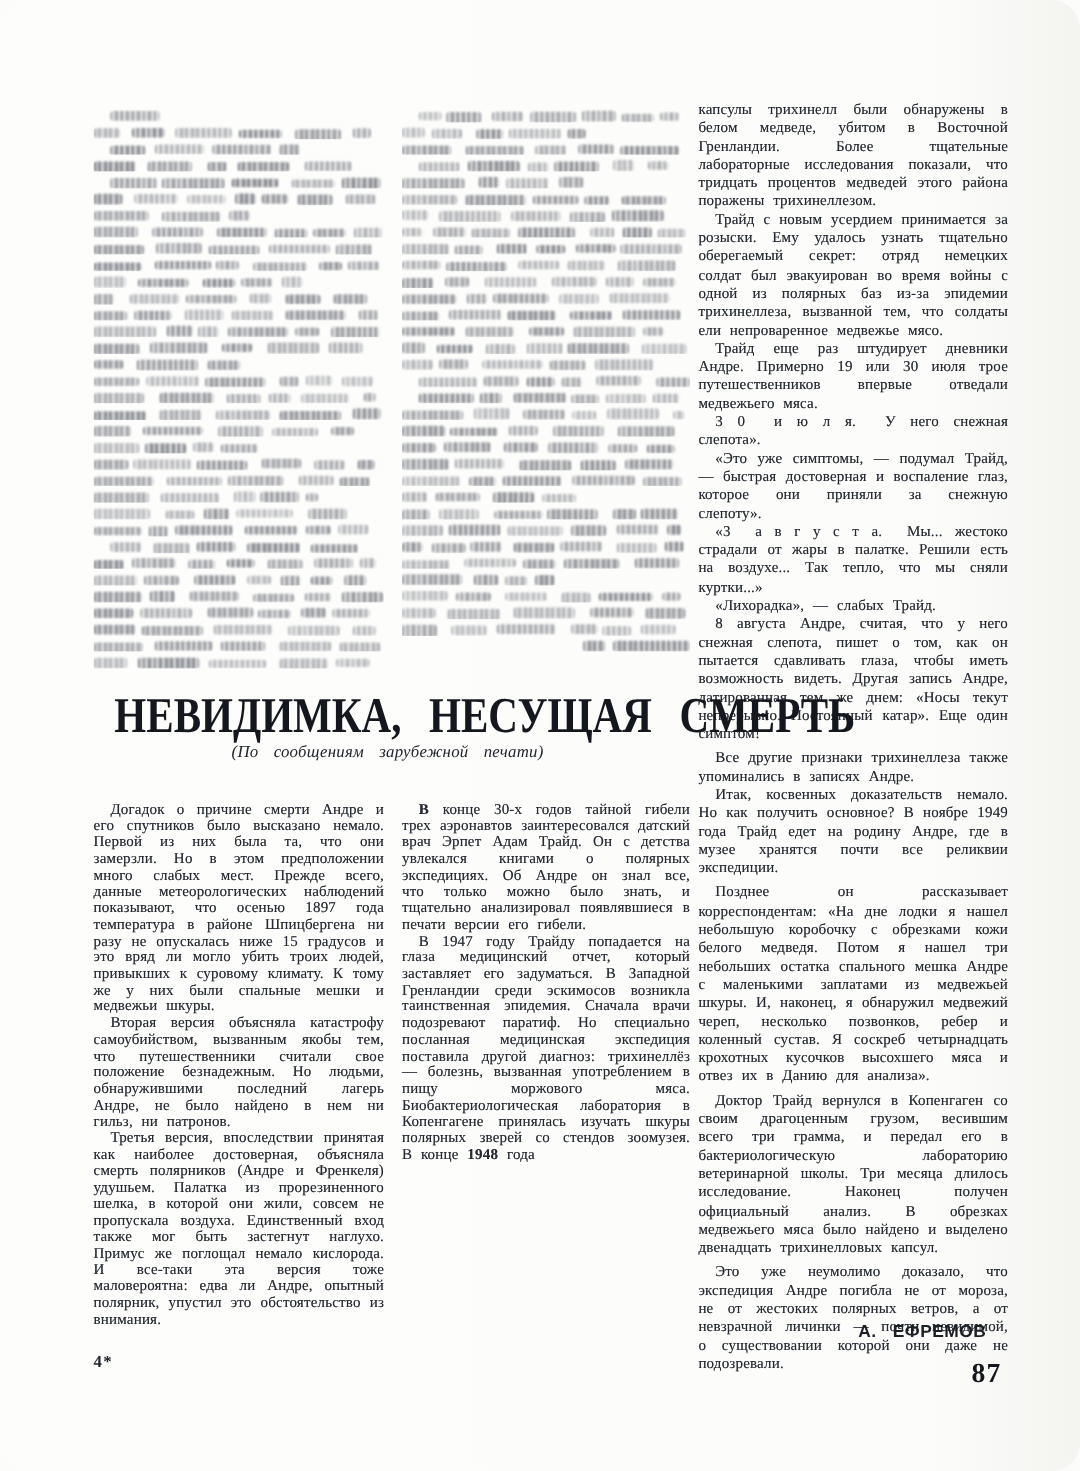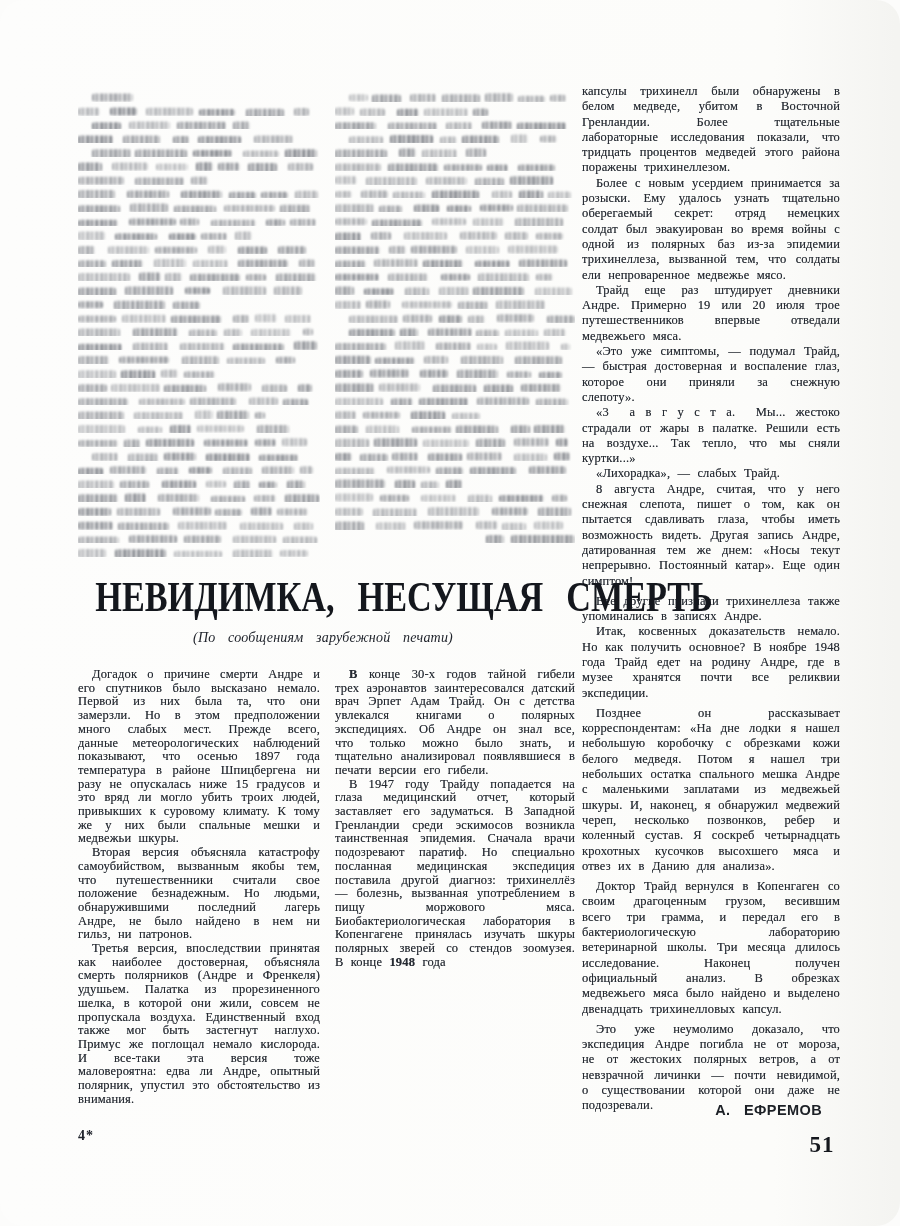--- a/index.html
+++ b/index.html
@@ -38,21 +38,21 @@
   .para.gap{margin-top:5px;}
   .para b{letter-spacing:.2px;}
   
   .title-block{position:absolute;left:70px;top:576px;width:506px;text-align:center;}
   .headline{
     margin:0;font-weight:700;font-size:38px;line-height:1.05;
     color:#14171d;letter-spacing:0;word-spacing:16px;
     transform:scale(.9,1.1);transform-origin:center top;white-space:nowrap;
   }
   .subtitle{
-    margin-top:14px;font-style:italic;font-size:14px;color:#20242c;
+    margin-top:4px;font-style:italic;font-size:14px;color:#20242c;
     word-spacing:9px;letter-spacing:.2px;
   }
   
   .author{
     position:absolute;left:582px;top:1102px;width:240px;text-align:right;
     font-family:"Liberation Sans", sans-serif;font-weight:700;
     font-size:14.5px;word-spacing:9px;letter-spacing:.4px;color:#1c2026;
   }
   .quire{position:absolute;left:78px;top:1128px;font-weight:700;font-size:14px;
          letter-spacing:1px;color:#20242c;}
@@ -131,28 +131,29 @@
       <div class="smudge-line"><span class="blob" style="width: 40.1px; height: 7.7px; margin-right: 12.2px; opacity: 0.5; transform: translateY(0.8px);"></span><span class="blob" style="width: 42.9px; height: 7px; margin-right: 5.5px; opacity: 0.47; transform: translateY(-0.4px);"></span><span class="blob" style="width: 27.8px; height: 7.7px; margin-right: 6.9px; opacity: 0.64; transform: translateY(0.2px);"></span><span class="blob" style="width: 45.9px; height: 8.2px; margin-right: 12.9px; opacity: 0.69; transform: translateY(-0.1px);"></span><span class="blob" style="width: 37.3px; height: 7.5px; margin-right: 6.4px; opacity: 0.68; transform: translateY(-0.7px);"></span></div>
       <div class="smudge-line"><span class="blob" style="width: 50.3px; height: 8.9px; margin-right: 10px; opacity: 0.64; transform: translateY(-0.5px);"></span><span class="blob" style="width: 19.6px; height: 8.6px; margin-right: 6.1px; opacity: 0.7; transform: translateY(0px);"></span><span class="blob" style="width: 18.4px; height: 7.9px; margin-right: 6.2px; opacity: 0.52; transform: translateY(0.2px);"></span><span class="blob" style="width: 16px; height: 9px; margin-right: 8.1px; opacity: 0.73; transform: translateY(0.1px);"></span></div>
       <div class="smudge-line"><span class="blob" style="width: 37.8px; height: 7.9px; margin-right: 7.1px; opacity: 0.43; transform: translateY(-0.5px);"></span><span class="blob" style="width: 29.2px; height: 7.3px; margin-right: 11.8px; opacity: 0.62; transform: translateY(-0.2px);"></span><span class="blob" style="width: 34.8px; height: 7.1px; margin-right: 12.2px; opacity: 0.42; transform: translateY(-0.3px);"></span><span class="blob" style="width: 23.8px; height: 9px; margin-right: 7.2px; opacity: 0.48; transform: translateY(0.8px);"></span><span class="blob" style="width: 45.2px; height: 7.7px; margin-right: 7.7px; opacity: 0.73; transform: translateY(-0.1px);"></span><span class="blob" style="width: 15px; height: 7.5px; margin-right: 10.5px; opacity: 0.6; transform: translateY(-0.3px);"></span></div>
       <div class="smudge-line"><span class="blob" style="width: 28.2px; height: 8.5px; margin-right: 10px; opacity: 0.49; transform: translateY(-0.1px);"></span><span class="blob" style="width: 44.1px; height: 9px; margin-right: 10.8px; opacity: 0.49; transform: translateY(0.5px);"></span><span class="blob" style="width: 50.7px; height: 8.6px; margin-right: 13px; opacity: 0.48; transform: translateY(-0.8px);"></span><span class="blob" style="width: 36.5px; height: 8px; margin-right: 9.6px; opacity: 0.65; transform: translateY(-0.6px);"></span><span class="blob" style="width: 33.5px; height: 9px; margin-right: 8.1px; opacity: 0.63; transform: translateY(-0.4px);"></span></div>
       <div class="smudge-line"><span class="blob" style="width: 29.3px; height: 9.1px; margin-right: 12.1px; opacity: 0.6; transform: translateY(0.6px);"></span><span class="blob" style="width: 29.8px; height: 7.2px; margin-right: 7.4px; opacity: 0.42; transform: translateY(0.3px);"></span><span class="blob" style="width: 49.8px; height: 8.4px; margin-right: 12.4px; opacity: 0.55; transform: translateY(-0.7px);"></span><span class="blob" style="width: 22.1px; height: 7.7px; margin-right: 4.1px; opacity: 0.51; transform: translateY(-0.7px);"></span><span class="blob" style="width: 24.2px; height: 7.3px; margin-right: 7.5px; opacity: 0.45; transform: translateY(0.7px);"></span><span class="blob" style="width: 29.8px; height: 7.8px; margin-right: 5.1px; opacity: 0.43; transform: translateY(-0.4px);"></span></div>
       <div class="smudge-line sig"><span class="blob" style="width: 18px; height: 9px; margin-left: 7px; opacity: 0.7;"></span><span class="blob" style="width: 64px; height: 9px; margin-left: 7px; opacity: 0.7;"></span></div>
     </div>
 
   <div class="col" id="col-right">
       <p class="para no-indent">капсулы трихинелл были обнаружены в белом медведе, убитом в Восточной Гренландии. Более тщательные лабораторные исследования показали, что тридцать процентов медведей этого района поражены трихинеллезом.</p>
-      <p class="para">Более с новым усердием принимается за розыски. Ему удалось узнать тщательно оберегаемый секрет: отряд немецких солдат был эвакуирован во время войны с одной из полярных баз из-за эпидемии трихинеллеза, вызванной тем, что солдаты ели непроваренное медвежье мясо.</p>
-      <p class="para">Трайд еще раз штудирует дневники Андре. Примерно 19 или 20 июля трое путешественников впервые отведали медвежьего мяса.</p>
+      <p class="para">Трайд с новым усердием принимается за розыски. Ему удалось узнать тщательно оберегаемый секрет: отряд немецких солдат был эвакуирован во время войны с одной из полярных баз из-за эпидемии трихинеллеза, вызванной тем, что солдаты ели непроваренное медвежье мясо.</p>
+      <p class="para">Трайд еще раз штудирует дневники Андре. Примерно 19 или 30 июля трое путешественников впервые отведали медвежьего мяса.</p>
+      <p class="para">3&nbsp;0 &nbsp;и&nbsp;ю&nbsp;л&nbsp;я. &nbsp;У него снежная слепота».</p>
       <p class="para">«Это уже симптомы, — подумал Трайд, — быстрая достоверная и воспаление глаз, которое они приняли за снежную слепоту».</p>
       <p class="para">«3 &nbsp;а&nbsp;в&nbsp;г&nbsp;у&nbsp;с&nbsp;т&nbsp;а. &nbsp;Мы... жестоко страдали от жары в палатке. Решили есть на воздухе... Так тепло, что мы сняли куртки...»</p>
       <p class="para">«Лихорадка», — слабых Трайд.</p>
       <p class="para">8 августа Андре, считая, что у него снежная слепота, пишет о том, как он пытается сдавливать глаза, чтобы иметь возможность видеть. Другая запись Андре, датированная тем же днем: «Носы текут непрерывно. Постоянный катар». Еще один симптом!</p>
       <p class="para gap">Все другие признаки трихинеллеза также упоминались в записях Андре.</p>
-      <p class="para">Итак, косвенных доказательств немало. Но как получить основное? В ноябре 1948 года Трайд едет на родину Андре, где в музее хранятся почти все реликвии экспедиции.</p>
+      <p class="para">Итак, косвенных доказательств немало. Но как получить основное? В ноябре 1949 года Трайд едет на родину Андре, где в музее хранятся почти все реликвии экспедиции.</p>
       <p class="para gap">Позднее он рассказывает корреспондентам: «На дне лодки я нашел небольшую коробочку с обрезками кожи белого медведя. Потом я нашел три небольших остатка спального мешка Андре с маленькими заплатами из медвежьей шкуры. И, наконец, я обнаружил медвежий череп, несколько позвонков, ребер и коленный сустав. Я соскреб четырнадцать крохотных кусочков высохшего мяса и отвез их в Данию для анализа».</p>
       <p class="para gap">Доктор Трайд вернулся в Копенгаген со своим драгоценным грузом, весившим всего три грамма, и передал его в бактериологическую лабораторию ветеринарной школы. Три месяца длилось исследование. Наконец получен официальный анализ. В обрезках медвежьего мяса было найдено и выделено двенадцать трихинелловых капсул.</p>
       <p class="para gap">Это уже неумолимо доказало, что экспедиция Андре погибла не от мороза, не от жестоких полярных ветров, а от невзрачной личинки — почти невидимой, о существовании которой они даже не подозревали.</p>
     </div>
 
   <div class="title-block">
     <h1 class="headline">НЕВИДИМКА, НЕСУЩАЯ СМЕРТЬ</h1>
     <div class="subtitle">(По сообщениям зарубежной печати)</div>
   </div>
 
@@ -161,15 +162,15 @@
       <p class="para">Вторая версия объясняла катастрофу самоубийством, вызванным якобы тем, что путешественники считали свое положение безнадежным. Но людьми, обнаружившими последний лагерь Андре, не было найдено в нем ни гильз, ни патронов.</p>
       <p class="para">Третья версия, впоследствии принятая как наиболее достоверная, объясняла смерть полярников (Андре и Френкеля) удушьем. Палатка из прорезиненного шелка, в которой они жили, совсем не пропускала воздуха. Единственный вход также мог быть застегнут наглухо. Примус же поглощал немало кислорода. И все-таки эта версия тоже маловероятна: едва ли Андре, опытный полярник, упустил это обстоятельство из внимания.</p>
     </div>
   <div class="col" id="col-middle">
       <p class="para"><b>В</b> конце 30-х годов тайной гибели трех аэронавтов заинтересовался датский врач Эрпет Адам Трайд. Он с детства увлекался книгами о полярных экспедициях. Об Андре он знал все, что только можно было знать, и тщательно анализировал появлявшиеся в печати версии его гибели.</p>
       <p class="para">В 1947 году Трайду попадается на глаза медицинский отчет, который заставляет его задуматься. В Западной Гренландии среди эскимосов возникла таинственная эпидемия. Сначала врачи подозревают паратиф. Но специально посланная медицинская экспедиция поставила другой диагноз: трихинеллёз — болезнь, вызванная употреблением в пищу моржового мяса. Биобактериологическая лаборатория в Копенгагене принялась изучать шкуры полярных зверей со стендов зоомузея. В конце <b>1948</b> года</p>
     </div>
 
   <div class="author">А. ЕФРЕМОВ</div>
   <div class="quire">4*</div>
-  <div class="pagenum">51</div>
+  <div class="pagenum">87</div>
 
 </div>
 
 </body></html>

